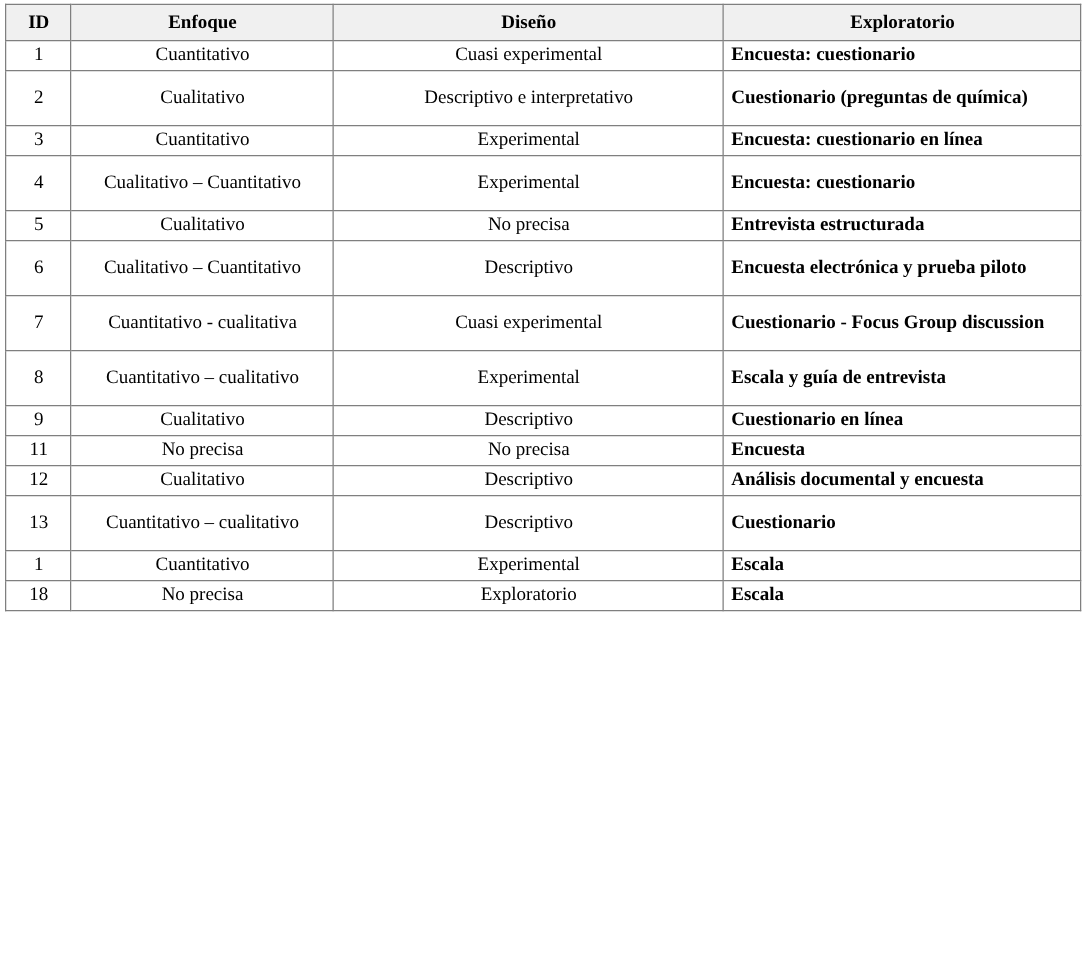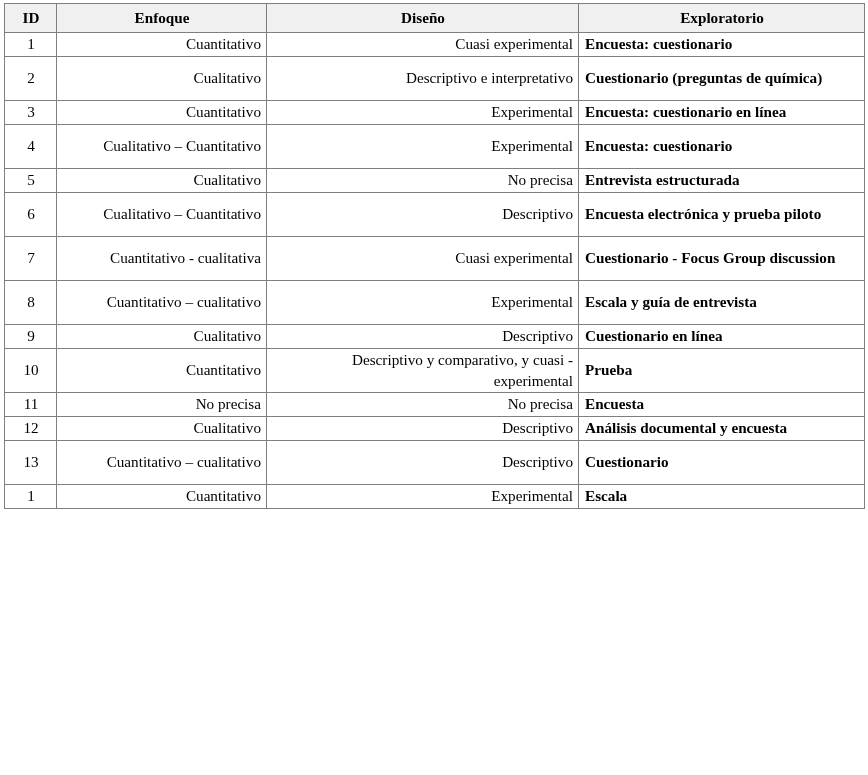--- a/index.html
+++ b/index.html
@@ -49,21 +49,21 @@
     padding-bottom: 1px;
   }
   
   td.cell-id {
     text-align: center;
     vertical-align: top;
     padding-top: 2px;
   }
   td.cell-enfoque,
   td.cell-diseno {
-    text-align: right;
+    text-align: center;
     vertical-align: middle;
   }
   td.cell-instrumento {
     text-align: justify;
     text-align-last: left;
     vertical-align: middle;
     hyphens: none;
     font-weight: bold;
   }
   tr.row-1line td { height: 21px; }
@@ -214,85 +214,85 @@
           <td class="cell-enfoque">
             <span class="cell-text">Cualitativo</span>
           </td>
           <td class="cell-diseno">
             <span class="cell-text">Descriptivo</span>
           </td>
           <td class="cell-instrumento">
             <span class="cell-text">Cuestionario en línea</span>
           </td>
         </tr>
-        <tr class="row-2line">
-          <td class="cell-id">
-            <span class="cell-text">10</span>
+        <tr class="row-1line">
+          <td class="cell-id">
+            <span class="cell-text">11</span>
+          </td>
+          <td class="cell-enfoque">
+            <span class="cell-text">No precisa</span>
+          </td>
+          <td class="cell-diseno">
+            <span class="cell-text">No precisa</span>
+          </td>
+          <td class="cell-instrumento">
+            <span class="cell-text">Encuesta</span>
+          </td>
+        </tr>
+        <tr class="row-1line">
+          <td class="cell-id">
+            <span class="cell-text">12</span>
+          </td>
+          <td class="cell-enfoque">
+            <span class="cell-text">Cualitativo</span>
+          </td>
+          <td class="cell-diseno">
+            <span class="cell-text">Descriptivo</span>
+          </td>
+          <td class="cell-instrumento">
+            <span class="cell-text">Análisis documental y encuesta</span>
+          </td>
+        </tr>
+        <tr class="row-2line">
+          <td class="cell-id">
+            <span class="cell-text">13</span>
+          </td>
+          <td class="cell-enfoque">
+            <span class="cell-text">Cuantitativo – cualitativo</span>
+          </td>
+          <td class="cell-diseno">
+            <span class="cell-text">Descriptivo</span>
+          </td>
+          <td class="cell-instrumento">
+            <span class="cell-text">Cuestionario</span>
+          </td>
+        </tr>
+        <tr class="row-1line">
+          <td class="cell-id">
+            <span class="cell-text">1</span>
           </td>
           <td class="cell-enfoque">
             <span class="cell-text">Cuantitativo</span>
           </td>
           <td class="cell-diseno">
-            <span class="cell-text">Descriptivo y comparativo, y cuasi - experimental</span>
-          </td>
-          <td class="cell-instrumento">
-            <span class="cell-text">Prueba</span>
-          </td>
-        </tr>
-        <tr class="row-1line">
-          <td class="cell-id">
-            <span class="cell-text">11</span>
-          </td>
-          <td class="cell-enfoque">
-            <span class="cell-text">No precisa</span>
-          </td>
-          <td class="cell-diseno">
-            <span class="cell-text">No precisa</span>
-          </td>
-          <td class="cell-instrumento">
-            <span class="cell-text">Encuesta</span>
-          </td>
-        </tr>
-        <tr class="row-1line">
-          <td class="cell-id">
-            <span class="cell-text">12</span>
-          </td>
-          <td class="cell-enfoque">
-            <span class="cell-text">Cualitativo</span>
-          </td>
-          <td class="cell-diseno">
-            <span class="cell-text">Descriptivo</span>
-          </td>
-          <td class="cell-instrumento">
-            <span class="cell-text">Análisis documental y encuesta</span>
-          </td>
-        </tr>
-        <tr class="row-2line">
-          <td class="cell-id">
-            <span class="cell-text">13</span>
-          </td>
-          <td class="cell-enfoque">
-            <span class="cell-text">Cuantitativo – cualitativo</span>
-          </td>
-          <td class="cell-diseno">
-            <span class="cell-text">Descriptivo</span>
-          </td>
-          <td class="cell-instrumento">
-            <span class="cell-text">Cuestionario</span>
-          </td>
-        </tr>
-        <tr class="row-1line">
-          <td class="cell-id">
-            <span class="cell-text">1</span>
-          </td>
-          <td class="cell-enfoque">
-            <span class="cell-text">Cuantitativo</span>
-          </td>
-          <td class="cell-diseno">
-            <span class="cell-text">Experimental</span>
+            <span class="cell-text">Experimental</span>
+          </td>
+          <td class="cell-instrumento">
+            <span class="cell-text">Escala</span>
+          </td>
+        </tr>
+        <tr class="row-1line">
+          <td class="cell-id">
+            <span class="cell-text">18</span>
+          </td>
+          <td class="cell-enfoque">
+            <span class="cell-text">No precisa</span>
+          </td>
+          <td class="cell-diseno">
+            <span class="cell-text">Exploratorio</span>
           </td>
           <td class="cell-instrumento">
             <span class="cell-text">Escala</span>
           </td>
         </tr>
       </tbody>
   </table>
 </div>
 
 </body></html>

